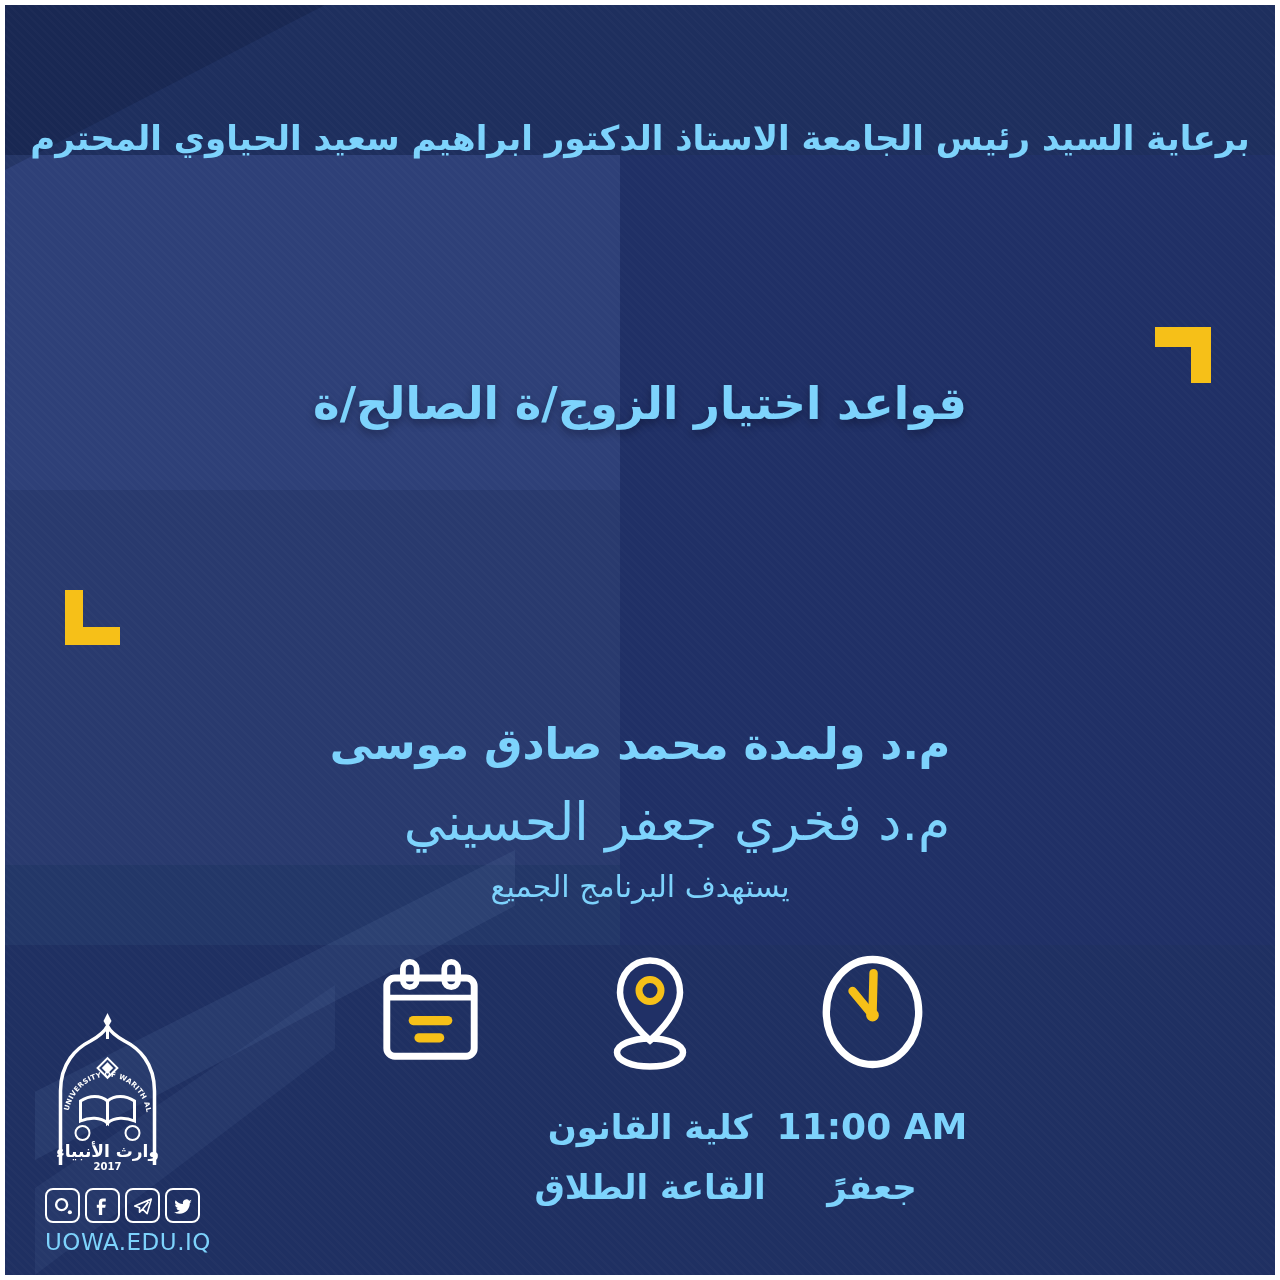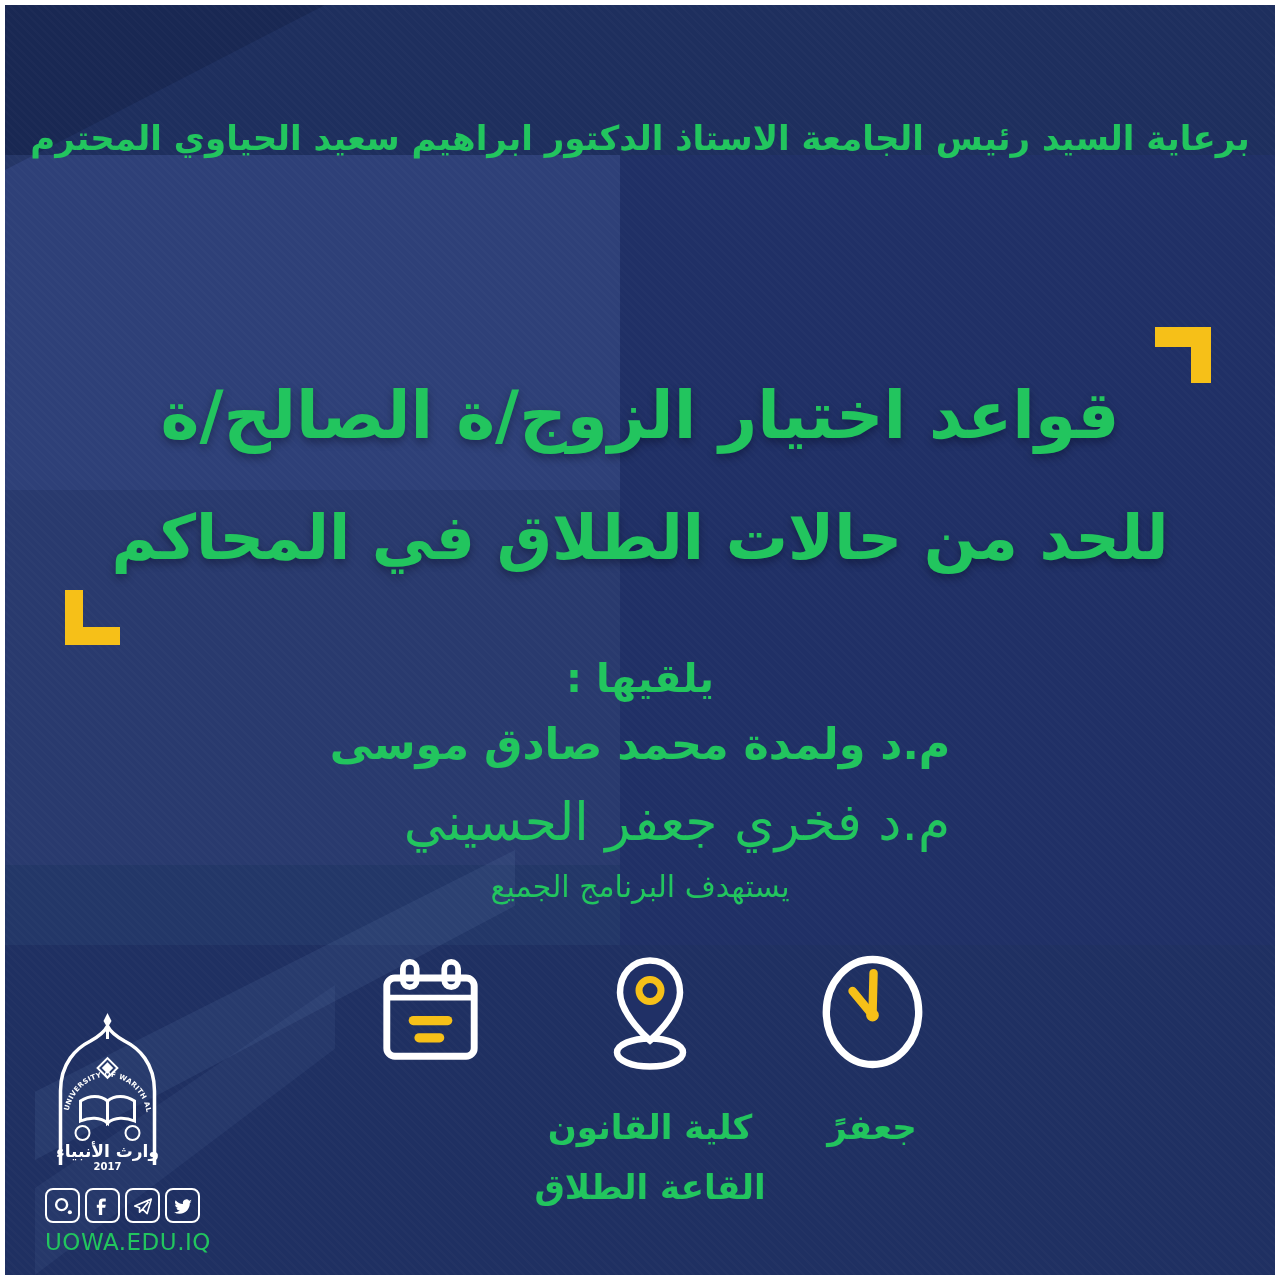--- a/index.html
+++ b/index.html
@@ -2,42 +2,42 @@
 <html lang="ar"><head>
 <meta charset="utf-8">
 <style>
   html,body{margin:0;padding:0;}
   body{
     width:1280px;height:1280px;position:relative;background:#ffffff;
     font-family:"DejaVu Sans", sans-serif;overflow:hidden;
   }
   .poster{
     position:absolute;left:5px;top:5px;width:1270px;height:1270px;
-    background:#233768;overflow:hidden;color:#22c55e;
+    background:#233768;overflow:hidden;color:#7dd3fc;
   }
   
   .bg{position:absolute;}
   .bg-top{left:0;top:0;width:1270px;height:150px;background:#1e2f5e;}
   .bg-left-a{left:0;top:150px;width:615px;height:335px;background:#2e4078;}
   .bg-left-b{left:0;top:485px;width:615px;height:375px;background:#293a6e;}
   .bg-right{left:615px;top:150px;width:655px;height:790px;background:#203066;}
   .bg-bottom{left:0;top:940px;width:1270px;height:330px;background:#1f3062;}
   .wedge1{left:30px;top:845px;width:480px;height:310px;background:rgba(130,155,210,0.10);
           clip-path:polygon(0 78%,100% 0,100% 18%,0 100%);}
   .wedge2{left:30px;top:980px;width:300px;height:290px;background:rgba(130,155,210,0.08);
           clip-path:polygon(0 70%,100% 0,100% 22%,0 100%);}
   .wedge3{left:0;top:0;width:320px;height:165px;background:rgba(10,16,45,0.22);
           clip-path:polygon(0 0,100% 0,0 100%);}
   .texture{left:0;top:0;right:0;bottom:0;pointer-events:none;
     background-image:repeating-linear-gradient(45deg,rgba(255,255,255,0.015) 0 2px,transparent 2px 6px);}
   
   .tline{position:absolute;left:0;width:100%;text-align:center;direction:rtl;white-space:nowrap;}
   .patronage{top:113px;font-size:34px;font-weight:600;letter-spacing:0;}
   .organizer{top:180px;font-size:40px;font-weight:700;}
-  .title1{top:372px;font-size:66px;font-weight:700;text-shadow:0 4px 8px rgba(0,0,20,0.35);}
+  .title1{top:372px;font-size:45px;font-weight:700;text-shadow:0 4px 8px rgba(0,0,20,0.35);}
   .title2{top:496px;font-size:62px;font-weight:700;text-shadow:0 4px 8px rgba(0,0,20,0.35);}
   .lect-head{top:650px;font-size:40px;font-weight:600;}
   .lect1{top:714px;font-size:43px;font-weight:700;}
   .lect2{top:787px;font-size:52px;font-weight:400;padding-left:37px;}
   .audience{top:864px;font-size:30px;font-weight:500;}
   
   .bracket{position:absolute;}
   .bracket-tr{left:1150px;top:322px;width:36px;height:36px;
     border-top:20px solid #F6C018;border-right:20px solid #F6C018;}
   .bracket-bl{left:60px;top:585px;width:37px;height:37px;
@@ -74,23 +74,21 @@
   <div class="bg wedge1"></div>
   <div class="bg wedge2"></div>
   <div class="bg texture"></div>
 
   <div class="tline patronage">برعاية السيد رئيس الجامعة الاستاذ الدكتور ابراهيم سعيد الحياوي المحترم</div>
 
   <div class="bracket bracket-tr"></div>
   <div class="bracket bracket-bl"></div>
 
   <div class="tline title1">قواعد اختيار الزوج/ة الصالح/ة</div>
-  <div class="tline title2">للحد من حالات الطلاق في المحاكم</div>
 
-  <div class="tline lect-head">يلقيها :</div>
   <div class="tline lect1">م.د ولمدة محمد صادق موسى</div>
   <div class="tline lect2">م.د فخري جعفر الحسيني</div>
   <div class="tline audience">يستهدف البرنامج الجميع</div>
 
   <div class="col col-date">
     <div class="icon-wrap">
       <svg width="115" height="115" viewBox="0 0 100 100">
         <rect x="12" y="20" width="76" height="68" rx="7" fill="none" stroke="#fff" stroke-width="6"></rect>
         <line x1="12" y1="37" x2="88" y2="37" stroke="#fff" stroke-width="5"></line>
         <rect x="26" y="6" width="12" height="22" rx="6" fill="none" stroke="#fff" stroke-width="5"></rect>
@@ -118,20 +116,21 @@
   <div class="col col-time">
     <div class="icon-wrap">
       <svg width="105" height="122" viewBox="0 0 100 114">
         <ellipse cx="50" cy="57" rx="44" ry="50" fill="none" stroke="#fff" stroke-width="7"></ellipse>
         <line x1="50" y1="60" x2="51" y2="20" stroke="#F6C018" stroke-width="8" stroke-linecap="round"></line>
         <line x1="50" y1="60" x2="31" y2="37" stroke="#F6C018" stroke-width="8" stroke-linecap="round"></line>
         <circle cx="50" cy="60" r="6" fill="#F6C018"></circle>
       </svg>
     </div>
     <div class="detail-lines">
+      <div class="detail-line ltr num">11:00 AM</div>
       <div class="detail-line">جعفرً</div>
     </div>
   </div>
 
   <div class="logo">
     <svg width="135" height="160" viewBox="0 0 130 160">
       <path id="arcpath" d="M26,98 A40,44 0 0 1 104,98" fill="none"></path>
       <line x1="65" y1="26" x2="65" y2="8" stroke="#fff" stroke-width="3"></line>
       <path d="M65,0 L69,8 L65,15 L61,8 Z" fill="#fff"></path>
       <path d="M18,152 L18,78 C18,50 34,35 48,28 C57,23 62,19 65,13 C68,19 73,23 82,28 C96,35 112,50 112,78 L112,152" fill="none" stroke="#fff" stroke-width="3.5"></path>

